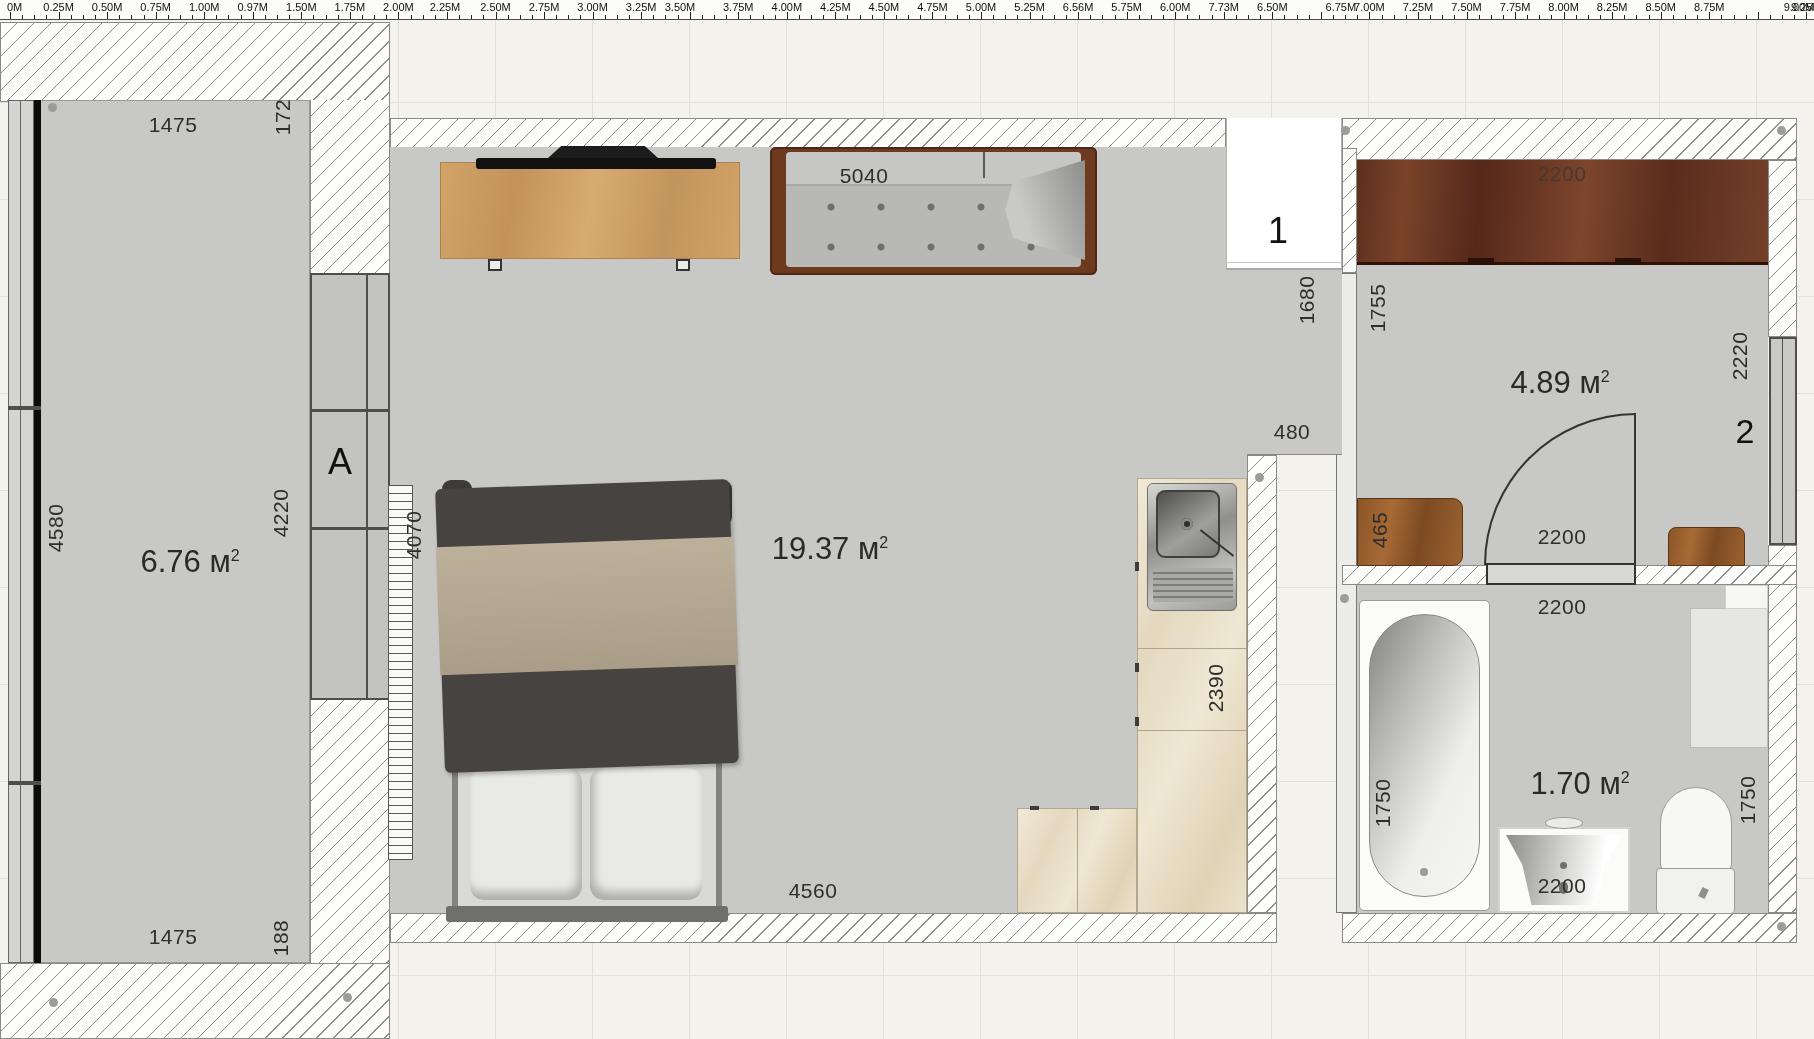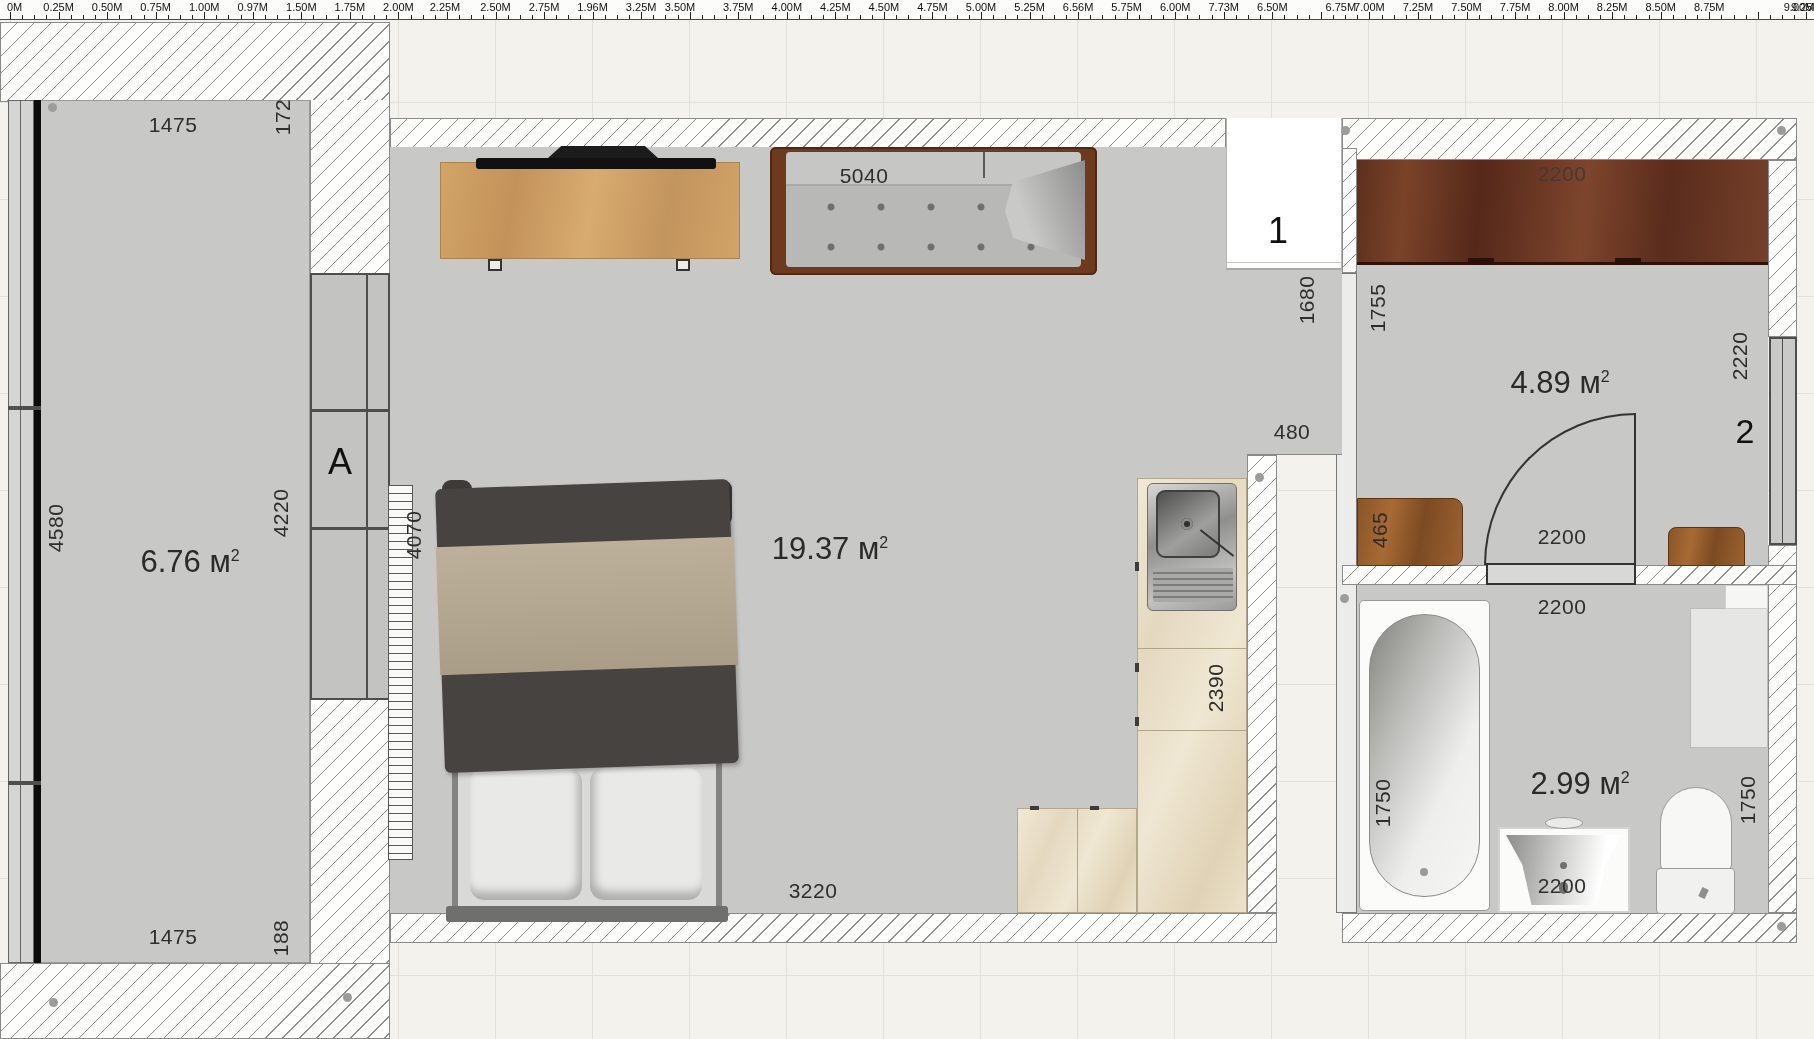--- a/index.html
+++ b/index.html
@@ -96,21 +96,21 @@
       <span class="ruler-label" style="left: 495.5px;">2.50M</span>
       <div class="tick major" style="left: 495.5px;"></div>
       <div class="tick minor" style="left: 507.637px;"></div>
       <div class="tick minor" style="left: 519.775px;"></div>
       <div class="tick minor" style="left: 531.913px;"></div>
       <span class="ruler-label" style="left: 544.05px;">2.75M</span>
       <div class="tick major" style="left: 544.05px;"></div>
       <div class="tick minor" style="left: 556.188px;"></div>
       <div class="tick minor" style="left: 568.325px;"></div>
       <div class="tick minor" style="left: 580.462px;"></div>
-      <span class="ruler-label" style="left: 592.6px;">1.96M</span>
+      <span class="ruler-label" style="left: 592.6px;">3.00M</span>
       <div class="tick major" style="left: 592.6px;"></div>
       <div class="tick minor" style="left: 604.737px;"></div>
       <div class="tick minor" style="left: 616.875px;"></div>
       <div class="tick minor" style="left: 629.012px;"></div>
       <span class="ruler-label" style="left: 641.15px;">3.25M</span>
       <div class="tick major" style="left: 641.15px;"></div>
       <div class="tick minor" style="left: 653.288px;"></div>
       <div class="tick minor" style="left: 665.425px;"></div>
       <div class="tick minor" style="left: 677.562px;"></div>
       <span class="ruler-label" style="left: 680px;">3.50M</span>
@@ -363,37 +363,37 @@
   <div class="dim rot" style="left:281px;top:513px;">4220</div>
   <div class="marker" style="left:340px;top:462px;">A</div>
   <div class="dim" style="left:173px;top:937px;">1475</div>
   <div class="dim rot" style="left:281px;top:938px;">188</div>
   <div class="dim rot" style="left:414px;top:535px;">4070</div>
 
   <div class="dim" style="left:864px;top:176px;">5040</div>
   <div class="area" style="left:830px;top:517px;">
     <span>19.37</span>&nbsp;<span>м</span><sup>2</sup>
   </div>
-  <div class="dim" style="left:813px;top:891px;">3220</div>
+  <div class="dim" style="left:813px;top:891px;">4560</div>
   <div class="dim rot" style="left:1216px;top:688px;">2390</div>
   <div class="dim rot" style="left:1307px;top:300px;">1680</div>
   <div class="dim" style="left:1292px;top:432px;">480</div>
   <div class="marker" style="left:1278px;top:231px;">1</div>
 
   <div class="dim" style="left:1562px;top:174px;color:#463a33;">2200</div>
   <div class="dim rot" style="left:1378px;top:308px;">1755</div>
   <div class="area" style="left:1560px;top:351px;">
     <span>4.89</span>&nbsp;<span>м</span><sup>2</sup>
   </div>
   <div class="dim rot" style="left:1740px;top:356px;">2220</div>
   <div class="marker" style="left:1745px;top:431px;font-size:34px;">2</div>
   <div class="dim rot" style="left:1380px;top:530px;">465</div>
   <div class="dim" style="left:1562px;top:537px;">2200</div>
 
   <div class="dim" style="left:1562px;top:607px;">2200</div>
   <div class="dim rot" style="left:1383px;top:803px;">1750</div>
   <div class="area" style="left:1580px;top:752px;">
-    <span>2.99</span>&nbsp;<span>м</span><sup>2</sup>
+    <span>1.70</span>&nbsp;<span>м</span><sup>2</sup>
   </div>
   <div class="dim rot" style="left:1748px;top:800px;">1750</div>
   <div class="dim" style="left:1562px;top:886px;">2200</div>
 
 </div>
 
 </body></html>

